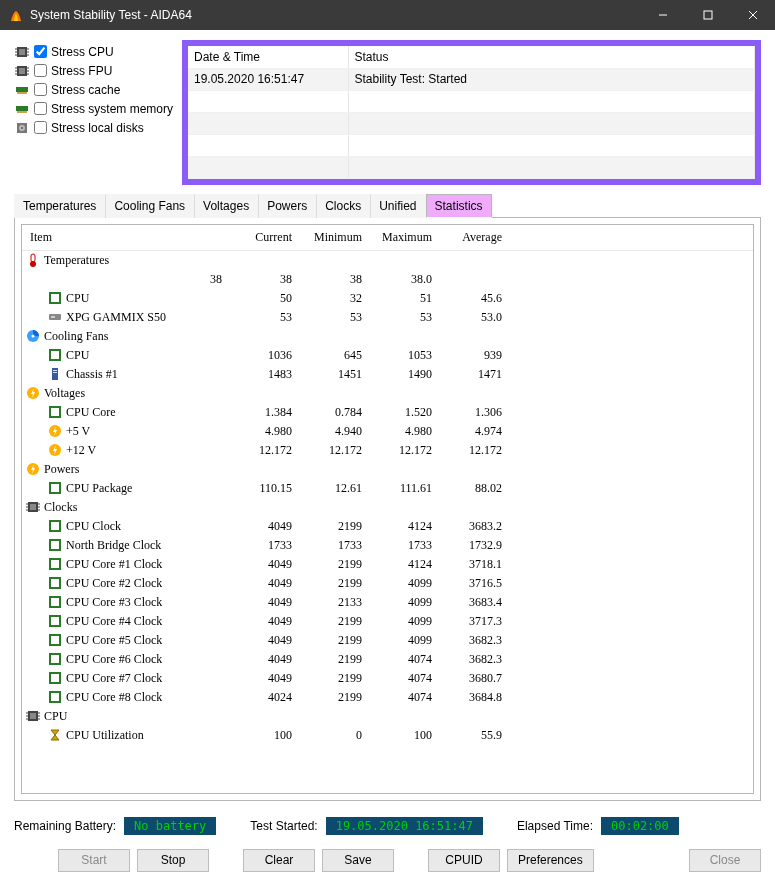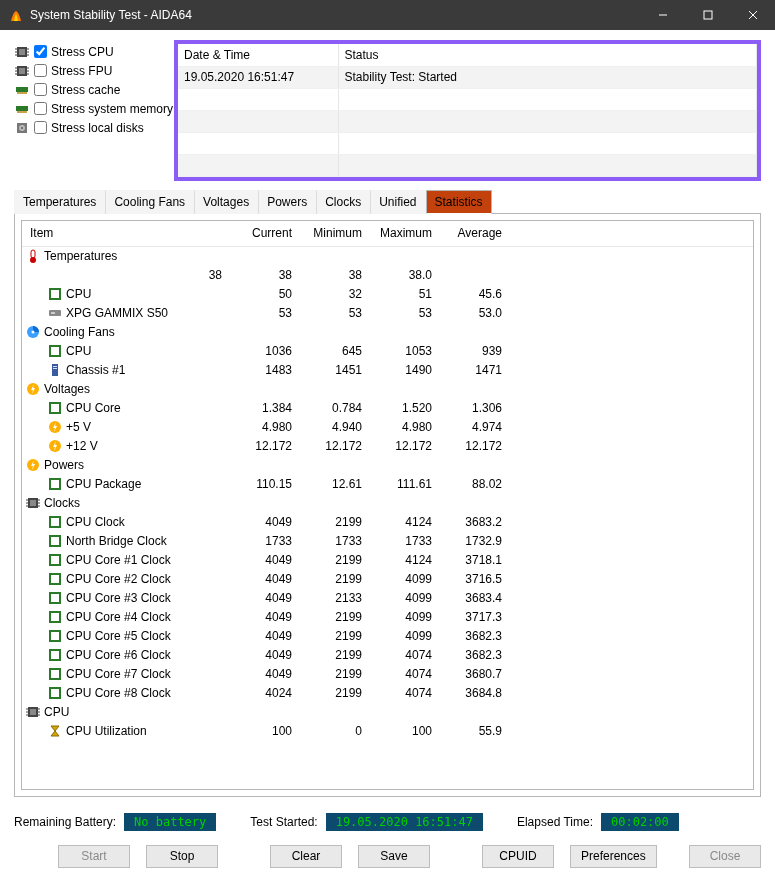--- a/index.html
+++ b/index.html
@@ -27,40 +27,40 @@
     width: 45px;
     height: 30px;
     display: flex;
     align-items: center;
     justify-content: center;
     color: #fff;
     font-family: sans-serif;
   }
   
   .content { padding: 10px 14px 10px 14px; }
-  .toprow { display: flex; gap: 0; margin-bottom: 8px; }
+  .toprow { display: flex; gap: 8px; margin-bottom: 8px; }
   .checklist {
     width: 160px;
     padding-top: 2px;
   }
   .checkline {
     display: flex;
     align-items: center;
     height: 19px;
     gap: 4px;
   }
   .checkline .ck-icon {
     width:16px; height:16px; display:inline-flex; align-items:center; justify-content:center;
   }
   .checkline input[type=checkbox]{ width:13px; height:13px; }
   .checkline label { font-size: 12px; }
   
   .logpanel {
     flex:1;
-    border:4px solid #8b5cf6;
+    border:6px solid #8b5cf6;
     min-width: 0;
   }
   .logpanel table { width:100%; border-collapse: collapse; font-size:12px; }
   .logpanel th, .logpanel td{
     text-align:left; padding:3px 6px; height:22px;
     border-right:1px solid #e6e6e6;
     border-bottom:1px solid #f0f0f0;
   }
   .logpanel th { font-weight: normal; background:#fff; }
   .logpanel tr.odd td { background:#f3f3f3; }
@@ -76,29 +76,30 @@
     border:1px solid transparent;
     border-bottom:none;
     position:relative;
     top:1px;
     background:#f4f4f4;
     margin-right:0;
     font-size:12px;
   }
   .tab+.tab{ border-left:1px solid #dcdcdc; }
   .tab.active {
-    background:#c2410c;
+    background:#f0abfc;
     border:1px solid #b6b6b6;
     border-bottom:1px solid #fff;
   }
   
   .statspanel {
     border:1px solid #b6b6b6;
     border-top:none;
     padding:6px 0 6px 0;
+    font-family:Liberation Serif, serif;
   }
   .statsinner {
     border:1px solid #b6b6b6;
     margin:0 6px;
     height: 570px;
     overflow:hidden;
     position:relative;
   }
   .statshead, .statsrow {
     display:grid;
@@ -128,21 +129,21 @@
     font-size:12px;
   }
   .statusbar .lbl {}
   .statusbar .lcd {
     background:#0c4a6e; color:#00d000; padding:2px 10px;
     font-family: Consolas, monospace; font-size:12px;
     min-width:70px; text-align:center;
   }
   
   .buttonbar {
-    display:flex; gap:16px; margin-top:14px; align-items:center;padding-left:44px;
+    display:flex; gap:7px; margin-top:14px; align-items:center;padding-left:44px;
   }
   .btn {
     min-width:72px; height:23px; padding:0 10px; font-size:12px;
     background:#e9e9e9; border:1px solid #bdbdbd;
     display:flex; align-items:center; justify-content:center;
   }
   .btn.disabled { color:#8a8a8a; }
   .gap { width:20px; }
   .flex1 { flex:1; }
   

